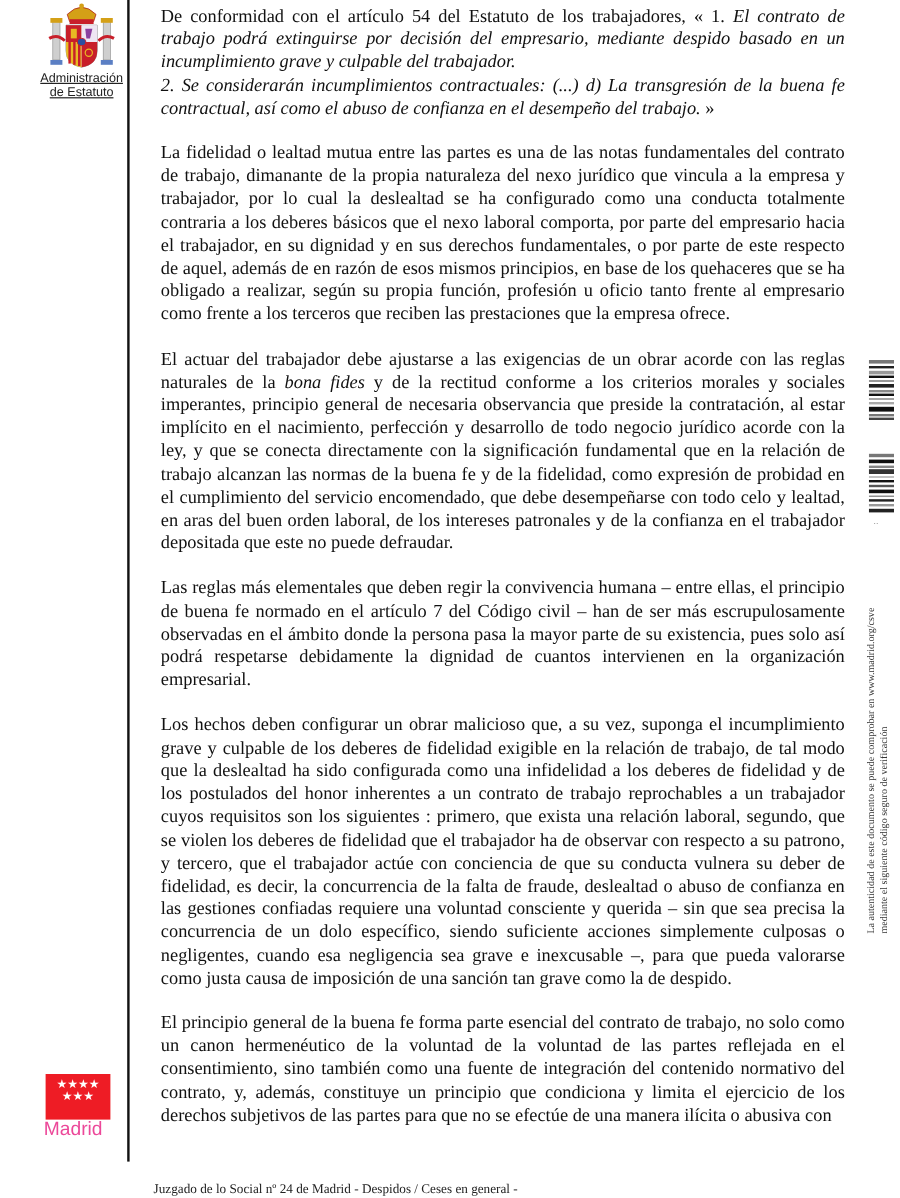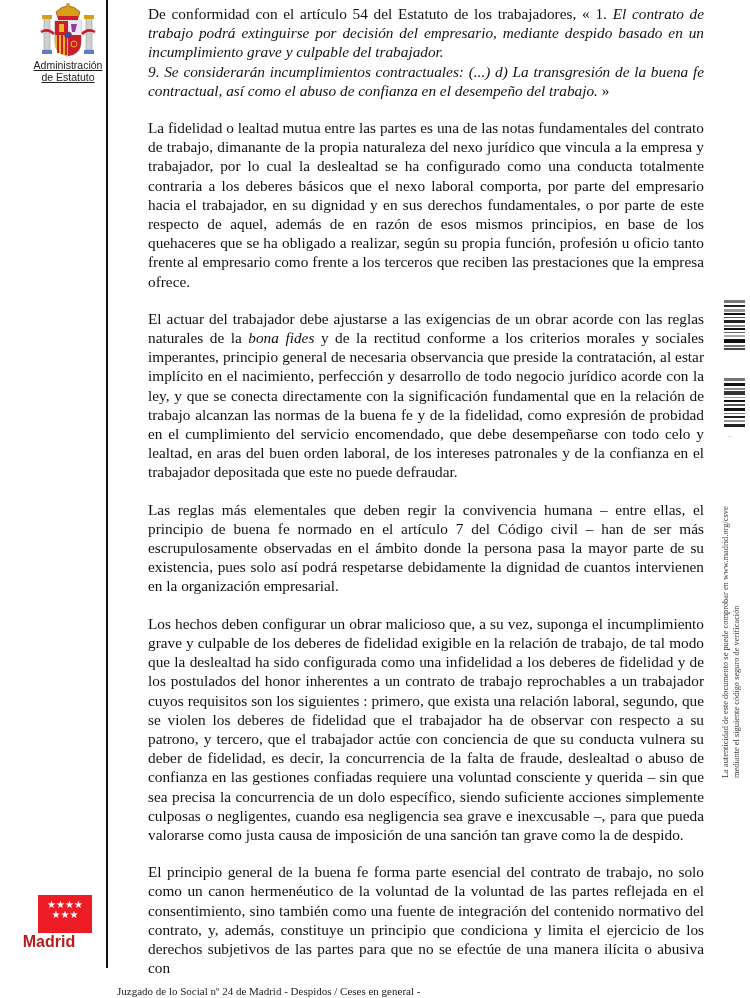--- a/index.html
+++ b/index.html
@@ -9,32 +9,32 @@
   
   .crest { position: absolute; left: 38px; top: 2px; width: 60px; height: 58px; }
   .crest-caption { position: absolute; left: 18px; top: 59px; width: 100px; text-align: center;
                    font-family: "Liberation Sans", "DejaVu Sans", sans-serif; font-size: 10.5px;
                    line-height: 12px; color: #222; text-decoration: underline; }
   .divider { position: absolute; left: 106px; top: 0; width: 2px; height: 968px; background: #111; }
 
   .madrid-flag { position: absolute; left: 38px; top: 895px; width: 54px; height: 38px; background: #ee1c25; }
   .madrid-flag .stars { position: absolute; left: 0; right: 0; top: 5px; text-align: center; color: #fff;
                         font-size: 10px; line-height: 10px; letter-spacing: 0px; font-family: "DejaVu Sans", sans-serif; }
-  .madrid-label { position: absolute; left: 10px; top: 933px; width: 78px; text-align: center;
-                  font-family: "Liberation Sans", "DejaVu Sans", sans-serif; font-weight: bold;
-                  font-size: 16px; color: #b91c1c; }
+  .madrid-label { position: absolute; left: 22px; top: 933px; width: 78px; text-align: center;
+                  font-family: "Liberation Sans", "DejaVu Sans", sans-serif; font-weight: normal;
+                  font-size: 16px; color: #ec4899; }
 
   
   .content { position: absolute; left: 130px; top: 4px; width: 574px; font-size: 15.3px; line-height: 19.2px;
              text-align: justify; }
-  .content p { margin: 0 0 18px 18px; }
+  .content p { margin: 0 0 18px 4px; }
   .content p.quote { margin-bottom: 18px; }
   .content em { font-style: italic; }
 
-  .footer { position: absolute; left: 117px; top: 985px; font-size: 11px; color: #222; }
+  .footer { position: absolute; left: 128px; top: 985px; font-size: 11px; color: #222; }
 
   
   .barcode { position: absolute; left: 724px; width: 21px; height: 50px; }
   .barcode-1 { top: 300px; }
   .barcode-2 { top: 378px; }
   .barcode-dots { position: absolute; left: 728px; top: 434px; font-size: 6px; color: #666; }
 
   .vertical-text { position: absolute; left: 720px; top: 448px; width: 28px; height: 330px; }
   .vertical-text .inner { position: absolute; left: 0; top: 330px; width: 330px; transform-origin: 0 0;
                           transform: rotate(-90deg); font-size: 8.4px; line-height: 11px; color: #333;
@@ -74,21 +74,21 @@
 <div class="crest-caption">
   <div>Administración</div>
   <div>de Estatuto</div>
 </div>
 
 <div class="divider"></div>
 
 <div class="content">
   <p class="quote">
     <span>De conformidad con el artículo 54 del Estatuto de los trabajadores, « 1. </span><em>El contrato de trabajo podrá extinguirse por decisión del empresario, mediante despido basado en un incumplimiento grave y culpable del trabajador.</em><br>
-    <em>9. Se considerarán incumplimientos contractuales: (...) d) La transgresión de la buena fe contractual, así como el abuso de confianza en el desempeño del trabajo.</em><span> »</span>
+    <em>2. Se considerarán incumplimientos contractuales: (...) d) La transgresión de la buena fe contractual, así como el abuso de confianza en el desempeño del trabajo.</em><span> »</span>
   </p>
   <p>La fidelidad o lealtad mutua entre las partes es una de las notas fundamentales del contrato de trabajo, dimanante de la propia naturaleza del nexo jurídico que vincula a la empresa y trabajador, por lo cual la deslealtad se ha configurado como una conducta totalmente contraria a los deberes básicos que el nexo laboral comporta, por parte del empresario hacia el trabajador, en su dignidad y en sus derechos fundamentales, o por parte de este respecto de aquel, además de en razón de esos mismos principios, en base de los quehaceres que se ha obligado a realizar, según su propia función, profesión u oficio tanto frente al empresario como frente a los terceros que reciben las prestaciones que la empresa ofrece.</p>
   <p><span>El actuar del trabajador debe ajustarse a las exigencias de un obrar acorde con las reglas naturales de la </span><em>bona fides</em><span> y de la rectitud conforme a los criterios morales y sociales imperantes, principio general de necesaria observancia que preside la contratación, al estar implícito en el nacimiento, perfección y desarrollo de todo negocio jurídico acorde con la ley, y que se conecta directamente con la significación fundamental que en la relación de trabajo alcanzan las normas de la buena fe y de la fidelidad, como expresión de probidad en el cumplimiento del servicio encomendado, que debe desempeñarse con todo celo y lealtad, en aras del buen orden laboral, de los intereses patronales y de la confianza en el trabajador depositada que este no puede defraudar.</span></p>
   <p>Las reglas más elementales que deben regir la convivencia humana – entre ellas, el principio de buena fe normado en el artículo 7 del Código civil – han de ser más escrupulosamente observadas en el ámbito donde la persona pasa la mayor parte de su existencia, pues solo así podrá respetarse debidamente la dignidad de cuantos intervienen en la organización empresarial.</p>
   <p>Los hechos deben configurar un obrar malicioso que, a su vez, suponga el incumplimiento grave y culpable de los deberes de fidelidad exigible en la relación de trabajo, de tal modo que la deslealtad ha sido configurada como una infidelidad a los deberes de fidelidad y de los postulados del honor inherentes a un contrato de trabajo reprochables a un trabajador cuyos requisitos son los siguientes : primero, que exista una relación laboral, segundo, que se violen los deberes de fidelidad que el trabajador ha de observar con respecto a su patrono, y tercero, que el trabajador actúe con conciencia de que su conducta vulnera su deber de fidelidad, es decir, la concurrencia de la falta de fraude, deslealtad o abuso de confianza en las gestiones confiadas requiere una voluntad consciente y querida – sin que sea precisa la concurrencia de un dolo específico, siendo suficiente acciones simplemente culposas o negligentes, cuando esa negligencia sea grave e inexcusable –, para que pueda valorarse como justa causa de imposición de una sanción tan grave como la de despido.</p>
   <p>El principio general de la buena fe forma parte esencial del contrato de trabajo, no solo como un canon hermenéutico de la voluntad de la voluntad de las partes reflejada en el consentimiento, sino también como una fuente de integración del contenido normativo del contrato, y, además, constituye un principio que condiciona y limita el ejercicio de los derechos subjetivos de las partes para que no se efectúe de una manera ilícita o abusiva con</p>
 </div>
 
 <svg class="barcode barcode-1" viewBox="0 0 21 50" preserveAspectRatio="none">
   <rect x="0" y="0" width="21" height="3" fill="#777"></rect>

